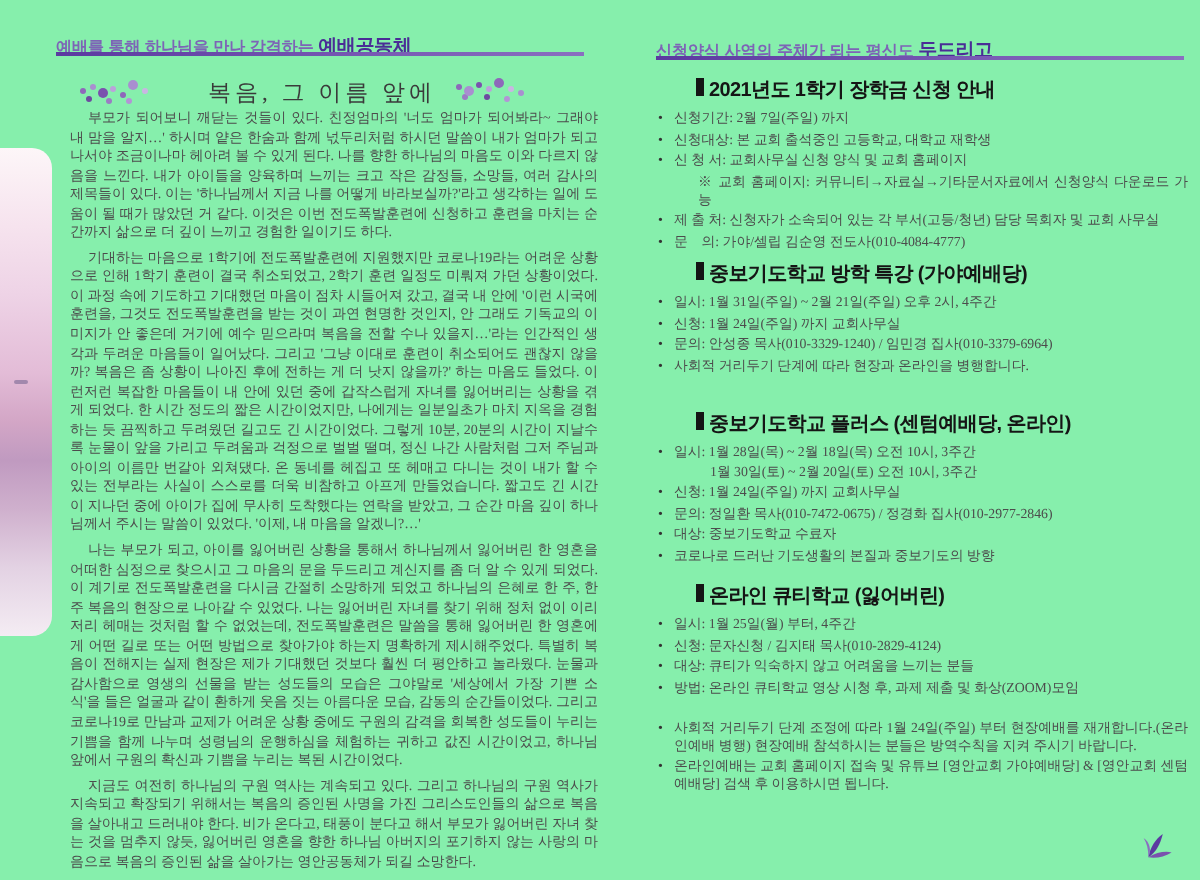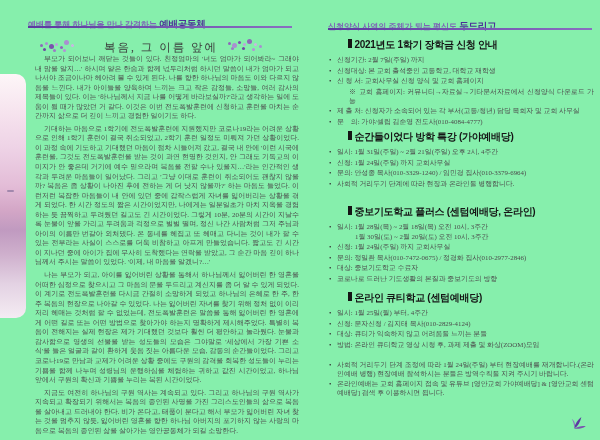--- a/index.html
+++ b/index.html
@@ -91,21 +91,21 @@
       <li>신청기간: 2월 7일(주일) 까지</li>
       <li>신청대상: 본 교회 출석중인 고등학교, 대학교 재학생</li>
       <li>신&nbsp;청&nbsp;서: 교회사무실 신청 양식 및 교회 홈페이지</li>
       <li class="sub">※ 교회 홈페이지: 커뮤니티→자료실→기타문서자료에서 신청양식 다운로드 가능</li>
       <li>제&nbsp;출&nbsp;처: 신청자가 소속되어 있는 각 부서(고등/청년) 담당 목회자 및 교회 사무실</li>
       <li>문&nbsp;&nbsp;&nbsp;&nbsp;의: 가야/셀립 김순영 전도사(010-4084-4777)</li>
     </ul>
   </div>
 
   <div class="section" id="sec-1">
-    <div class="sec-title"><span class="sec-bar"></span><span>순간들이었다 방학 특강 (가야예배당)</span></div>
+    <div class="sec-title"><span class="sec-bar"></span><span>중보기도학교 방학 특강 (가야예배당)</span></div>
     <ul>
       <li>일시: 1월 31일(주일) ~ 2월 21일(주일) 오후 2시, 4주간</li>
       <li>신청: 1월 24일(주일) 까지 교회사무실</li>
       <li>문의: 안성종 목사(010-3329-1240) / 임민경 집사(010-3379-6964)</li>
       <li>사회적 거리두기 단계에 따라 현장과 온라인을 병행합니다.</li>
     </ul>
   </div>
 
   <div class="section" id="sec-2">
     <div class="sec-title"><span class="sec-bar"></span><span>중보기도학교 플러스 (센텀예배당, 온라인)</span></div>
@@ -113,21 +113,21 @@
       <li>일시: 1월 28일(목) ~ 2월 18일(목) 오전 10시, 3주간</li>
       <li class="cont">1월 30일(토) ~ 2월 20일(토) 오전 10시, 3주간</li>
       <li>신청: 1월 24일(주일) 까지 교회사무실</li>
       <li>문의: 정일환 목사(010-7472-0675) / 정경화 집사(010-2977-2846)</li>
       <li>대상: 중보기도학교 수료자</li>
       <li>코로나로 드러난 기도생활의 본질과 중보기도의 방향</li>
     </ul>
   </div>
 
   <div class="section" id="sec-3">
-    <div class="sec-title"><span class="sec-bar"></span><span>온라인 큐티학교 (센텀예배당)</span></div>
+    <div class="sec-title"><span class="sec-bar"></span><span>온라인 큐티학교 (잃어버린)</span></div>
     <ul>
       <li>일시: 1월 25일(월) 부터, 4주간</li>
       <li>신청: 문자신청 / 김지태 목사(010-2829-4124)</li>
       <li>대상: 큐티가 익숙하지 않고 어려움을 느끼는 분들</li>
       <li>방법: 온라인 큐티학교 영상 시청 후, 과제 제출 및 화상(ZOOM)모임</li>
     </ul>
   </div>
 
   <div class="section" id="sec-4">
     <ul>

